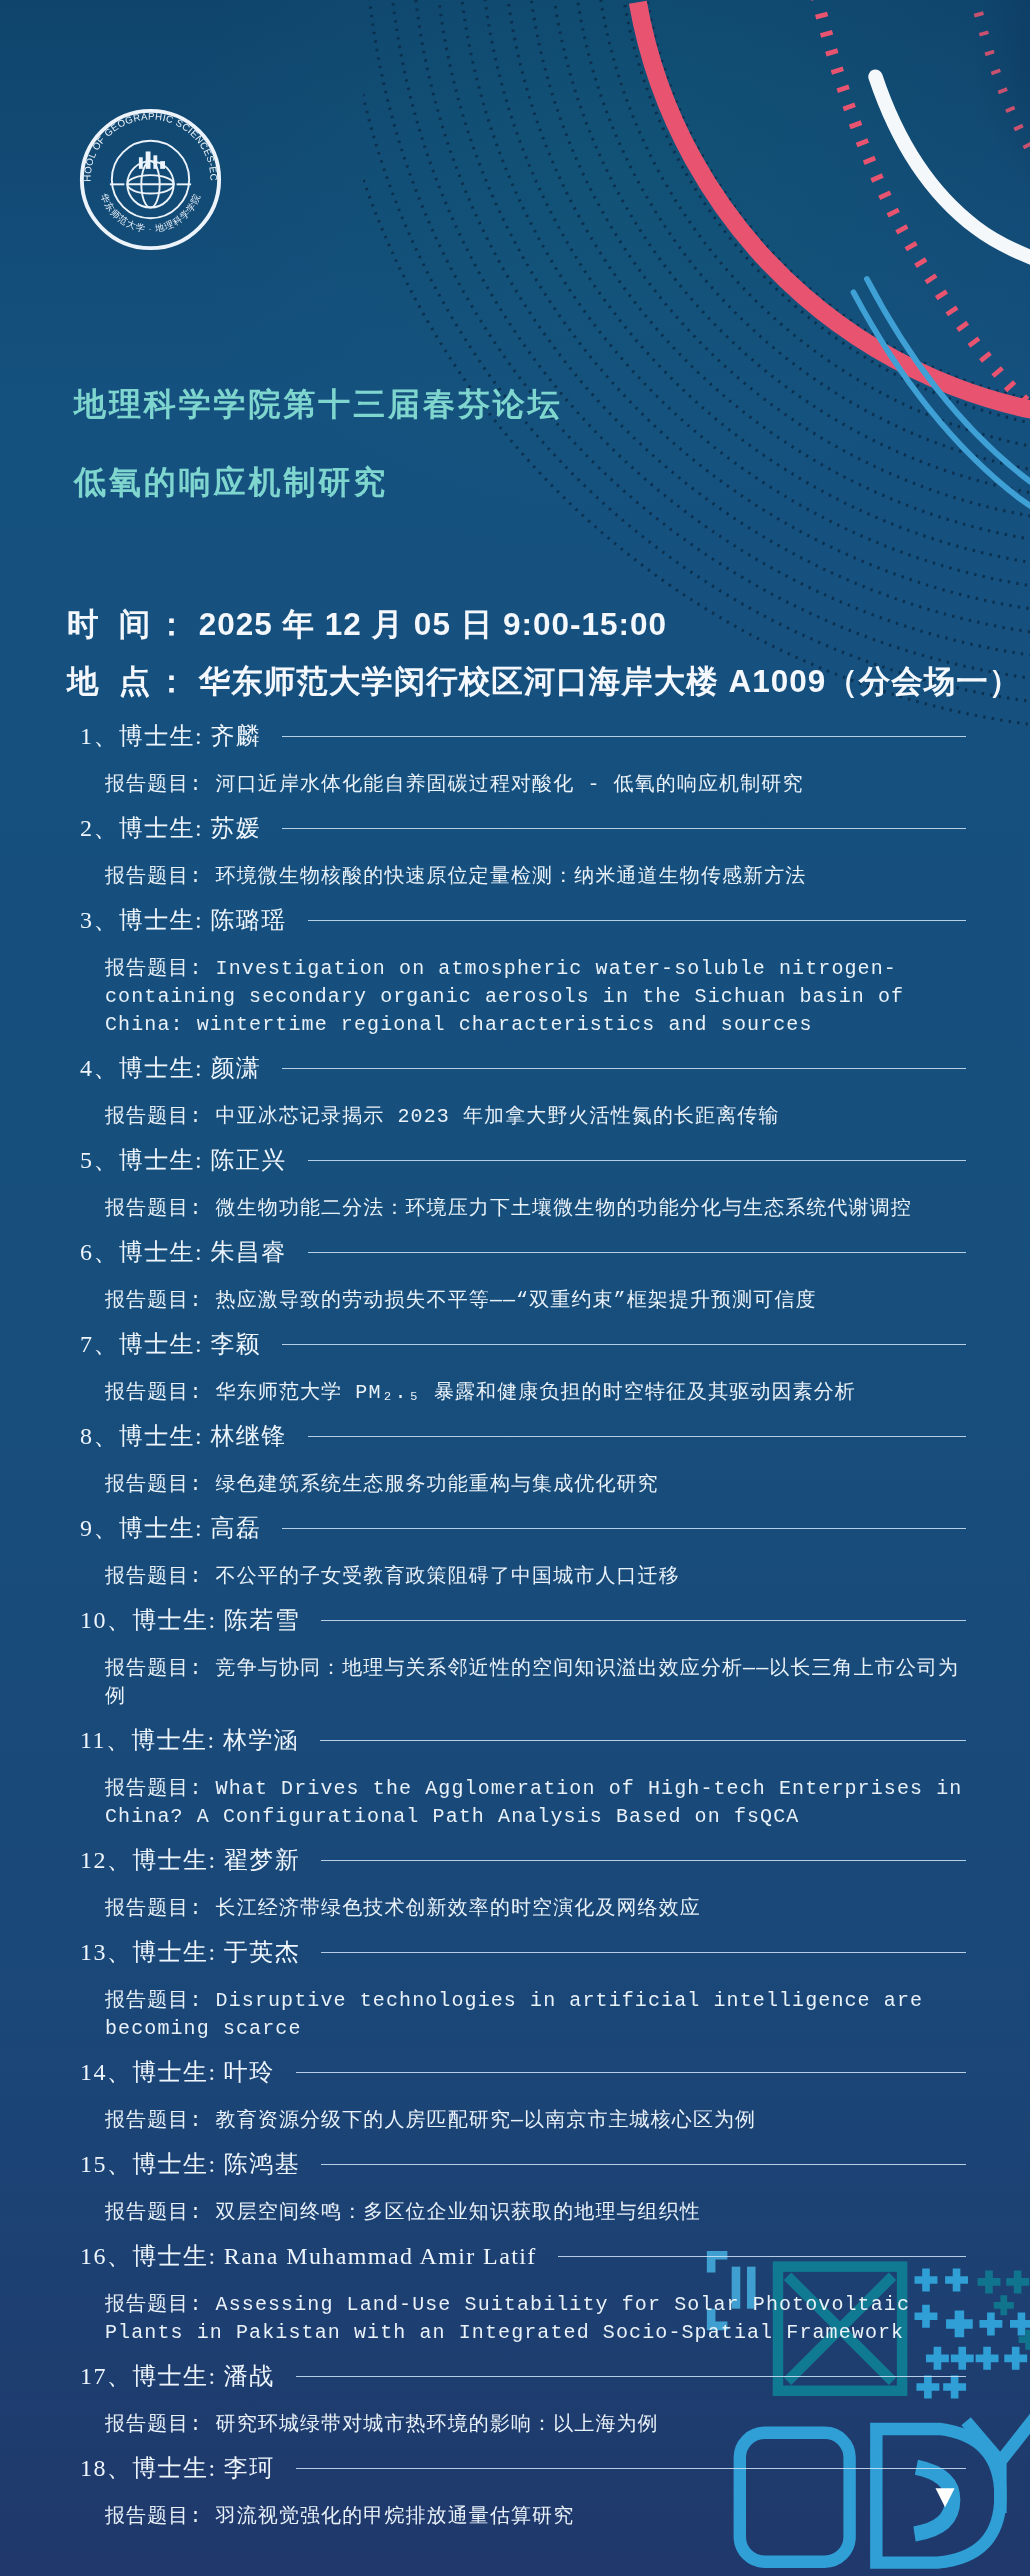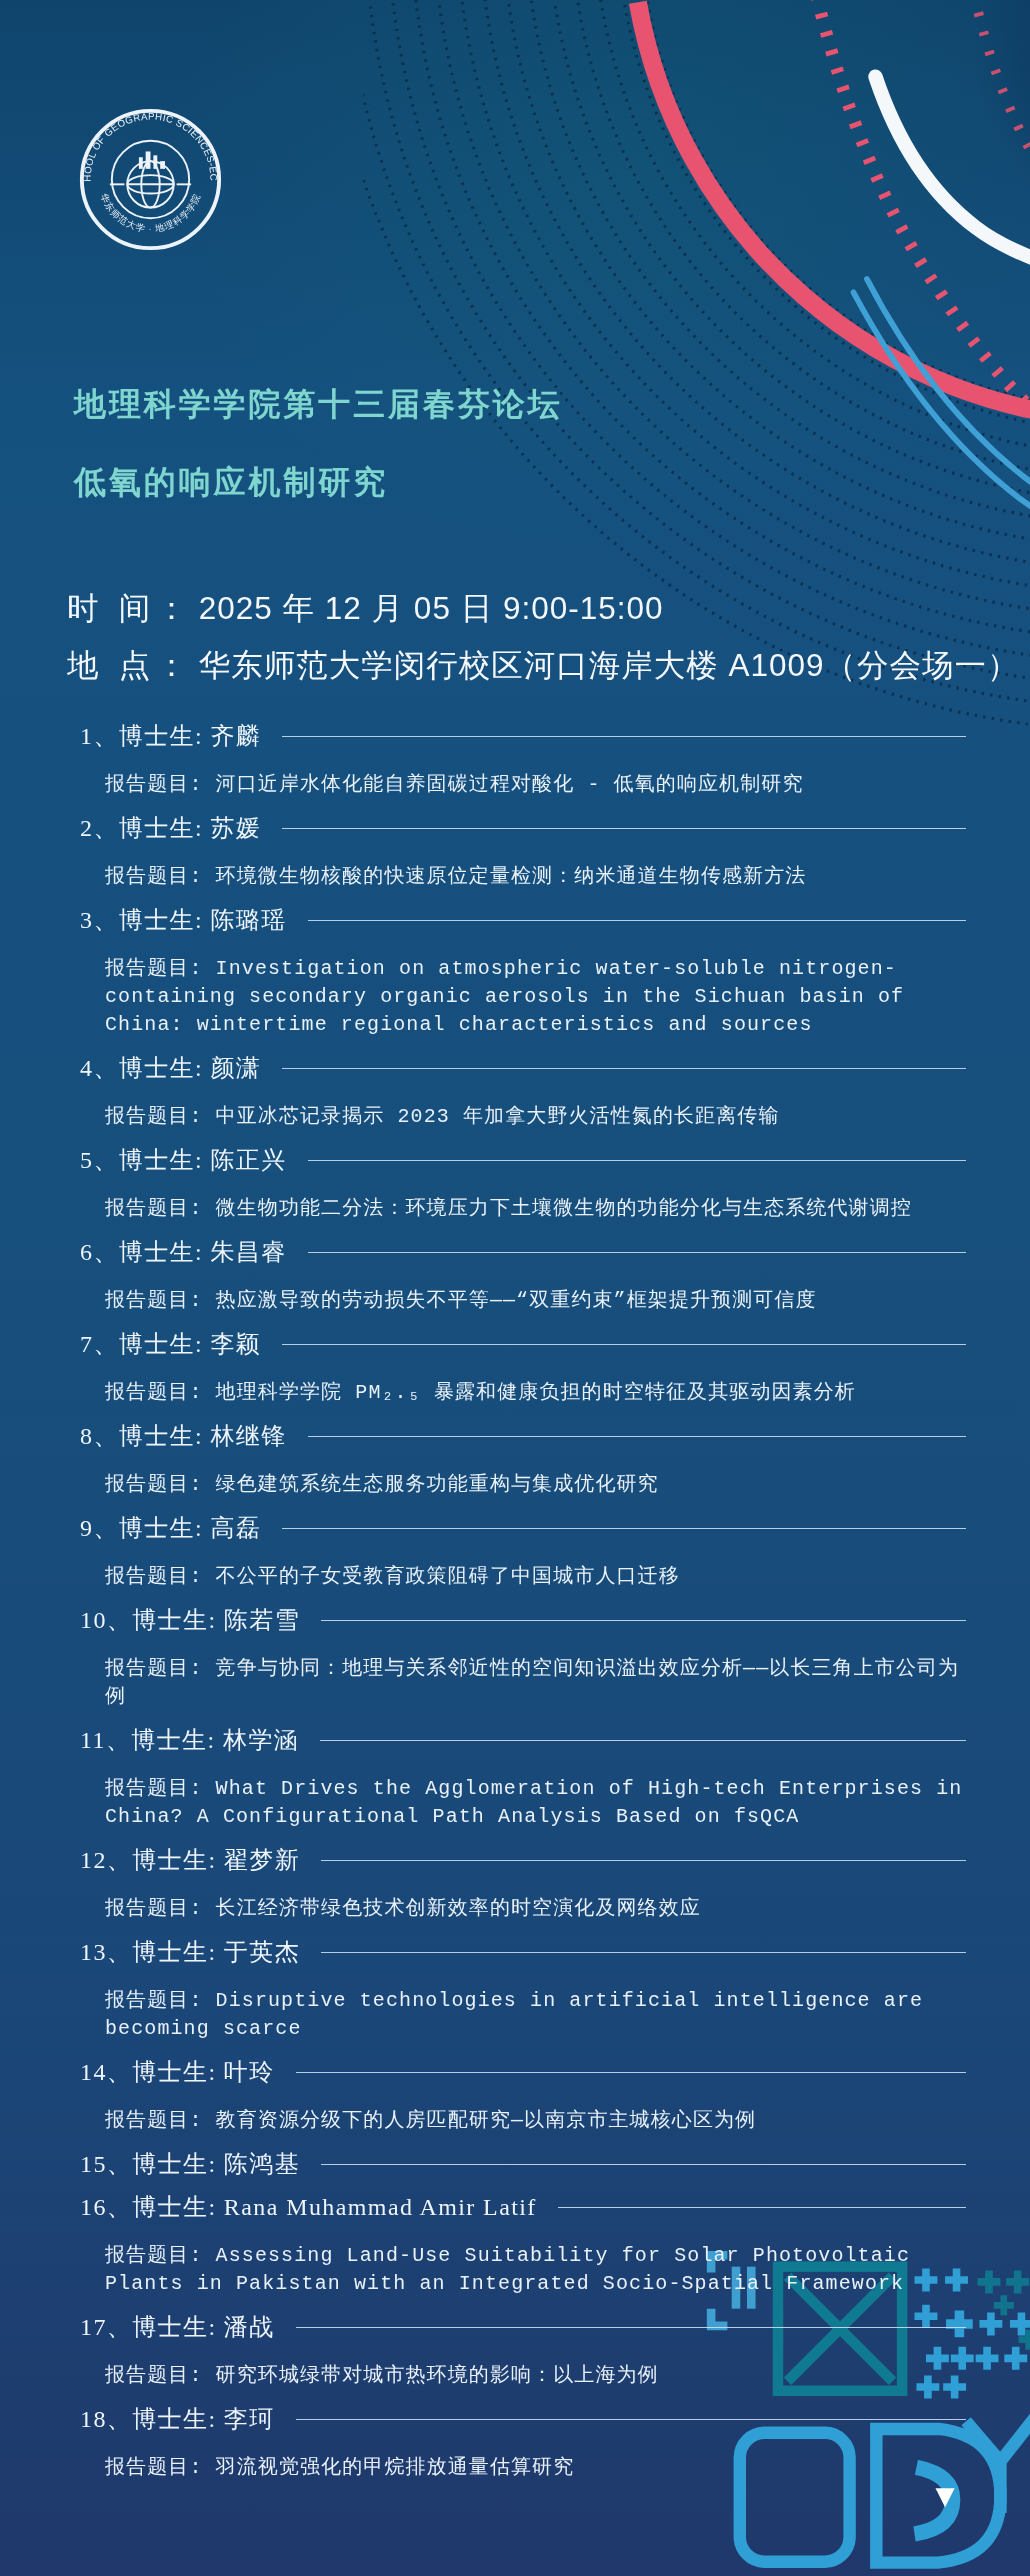--- a/index.html
+++ b/index.html
@@ -9,21 +9,21 @@
     background:
       radial-gradient(circle 286px at 1179px 52px, rgba(11,45,78,.95), rgba(11,45,78,0) 72%),
       radial-gradient(592px 496px at 611px 181px, rgba(19,92,122,.48), rgba(19,92,122,0) 75%),
       linear-gradient(180deg,#0f456d 0%,#15517f 16%,#174e7c 52%,#1a4778 78%,#20386b 100%);
   }
   .deco-top{position:absolute;top:0;right:0;pointer-events:none;}
   .deco-bottom{position:absolute;bottom:0;right:0;pointer-events:none;}
   .logo{position:absolute;left:78px;top:107px;width:145px;height:145px;}
   .title-block{position:absolute;left:74px;top:365px;color:var(--title-teal,#7fd6cf);
     font-weight:bold;font-size:32px;line-height:78px;letter-spacing:2.9px;}
-  .info-block{position:absolute;left:67px;top:580px;color:#f4f8fc;font-weight:normal;
+  .info-block{position:absolute;left:67px;top:596px;color:#f4f8fc;font-weight:bold;
     font-size:31.5px;line-height:57px;letter-spacing:1px;white-space:nowrap;}
   .info-label{letter-spacing:5.7px;margin-right:5.7px;}
   .speaker-list{position:absolute;left:80px;right:63px;top:723px;}
   .item{margin-bottom:16px;}
   .item-head{display:flex;align-items:center;color:#eef5fc;font-size:24px;line-height:27px;
     letter-spacing:1.4px;font-family:"Liberation Serif","DejaVu Serif",serif;}
   .item-rule{flex:1;height:1.9px;background:rgba(210,230,248,.85);margin-left:21px;margin-right:1.9px;}
   .item-topic{color:#e9f1f9;font-size:20px;line-height:28px;margin:21px 0 0 25px;
     letter-spacing:1.1px;font-family:Liberation Mono, monospace;}
 </style>
@@ -193,21 +193,21 @@
         <span class="item-rule"></span>
       </div>
       <div class="item-topic">报告题目: 热应激导致的劳动损失不平等——“双重约束”框架提升预测可信度</div>
     </div>
 
     <div class="item">
       <div class="item-head">
         <span>7、博士生: 李颖</span>
         <span class="item-rule"></span>
       </div>
-      <div class="item-topic">报告题目: 地理科学学院 PM₂.₅ 暴露和健康负担的时空特征及其驱动因素分析</div>
+      <div class="item-topic">报告题目: 华东师范大学 PM₂.₅ 暴露和健康负担的时空特征及其驱动因素分析</div>
     </div>
 
     <div class="item">
       <div class="item-head">
         <span>8、博士生: 林继锋</span>
         <span class="item-rule"></span>
       </div>
       <div class="item-topic">报告题目: 绿色建筑系统生态服务功能重构与集成优化研究</div>
     </div>
 
@@ -257,20 +257,21 @@
         <span class="item-rule"></span>
       </div>
       <div class="item-topic">报告题目: 教育资源分级下的人房匹配研究—以南京市主城核心区为例</div>
     </div>
 
     <div class="item">
       <div class="item-head">
         <span>15、博士生: 陈鸿基</span>
         <span class="item-rule"></span>
       </div>
+      <div class="item-topic">报告题目: 双层空间终鸣：多区位企业知识获取的地理与组织性</div>
     </div>
 
     <div class="item">
       <div class="item-head">
         <span>16、博士生: Rana Muhammad Amir Latif</span>
         <span class="item-rule"></span>
       </div>
       <div class="item-topic">报告题目: Assessing Land-Use Suitability for Solar Photovoltaic Plants in Pakistan with an Integrated Socio-Spatial Framework</div>
     </div>
 

